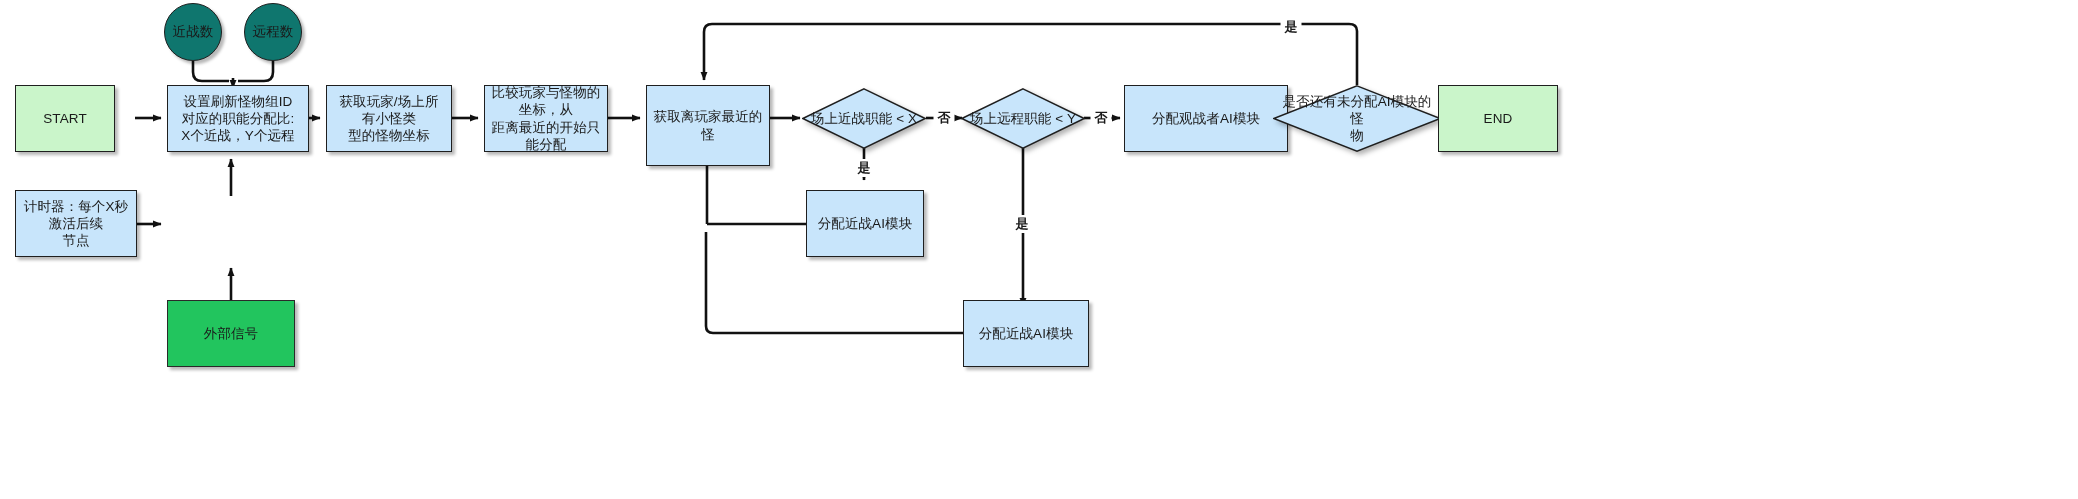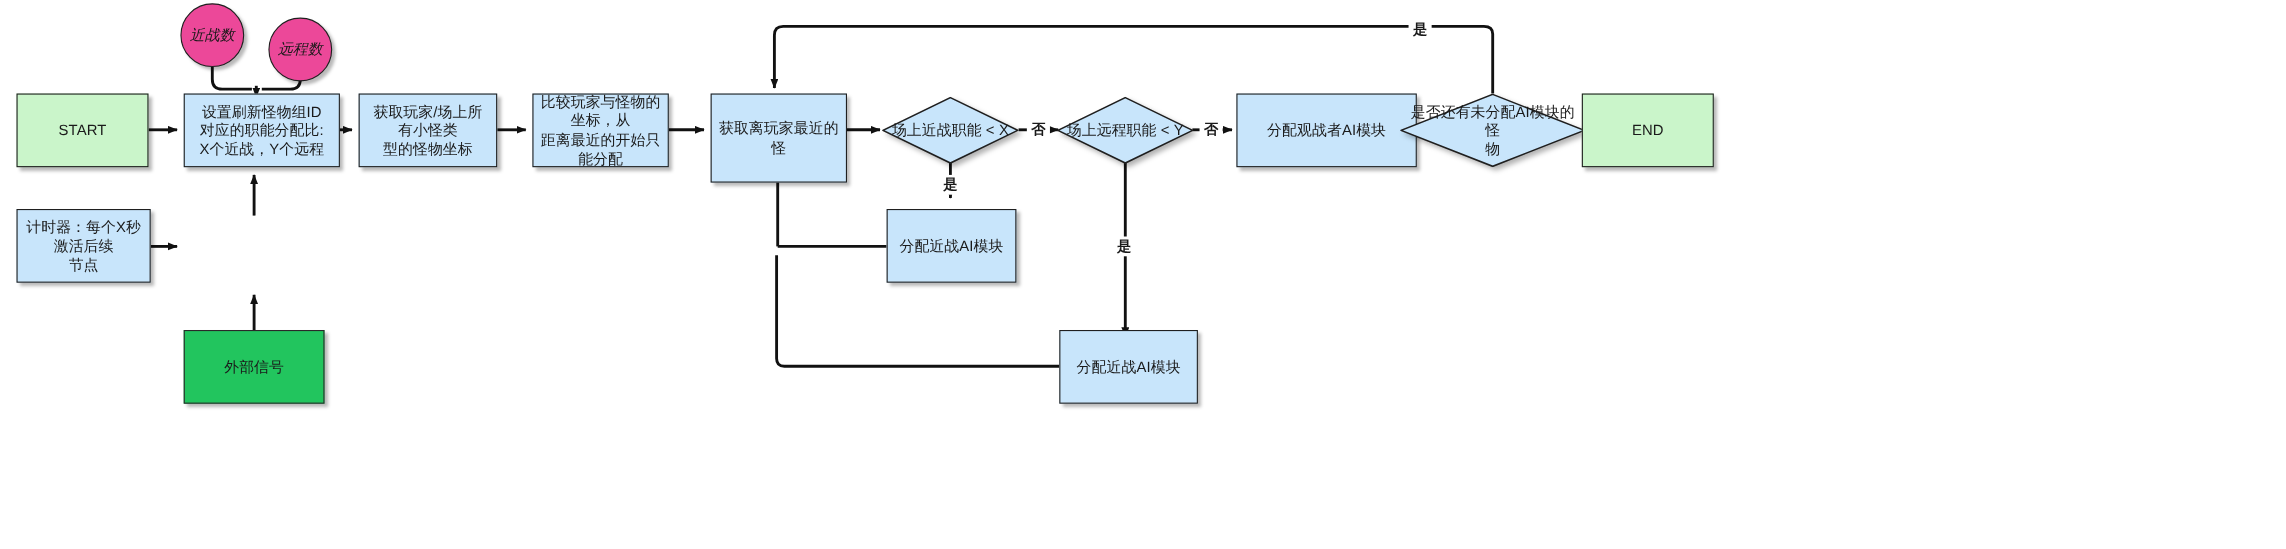--- a/index.html
+++ b/index.html
@@ -47,24 +47,23 @@
   .rect.blue   { background: #c8e5fb; }
   .rect.green  { background: #caf5ca; }
   .rect.pink   { background: #22c55e; border-color: #2a2a2a; }
 
   
 
   
   .circle {
     border-radius: 50%;
     border: 1.4px solid #1f1f1f;
-    background: #ec4899;
+    background: #0f766e;
     box-shadow: 3px 3px 3px rgba(0,0,0,0.28);
     font-size: 13.5px;
-    font-style: italic;
   }
 
   
   .diamond {
     background: transparent;
     border: none;
     box-shadow: none;
   }
   .diamond .shape {
     position: absolute;
@@ -146,29 +145,29 @@
       <path d="M 963,333 L 713,333 Q 706,333 706,326 L 706,232"></path>
 
       <path d="M 137,224 L 161,224" marker-end="url(#ah)"></path>
 
       <path d="M 231,303 L 231,268" marker-end="url(#ah)"></path>
 
       <path d="M 231,196 L 231,159" marker-end="url(#ah)"></path>
     </g>
   </svg>
 
-  <div class="node rect green" style="left:15px; top:85px; width:120px; height:67px;">
+  <div class="node rect green" style="left:15px; top:85px; width:100px; height:67px;">
     <span class="lbl">START</span>
   </div>
 
   <div class="node circle" style="left:164px; top:3px; width:58px; height:58px;">
     <span class="lbl">近战数</span>
   </div>
 
-  <div class="node circle" style="left:244px; top:16px; width:58px; height:58px;">
+  <div class="node circle" style="left:244px; top:3px; width:58px; height:58px;">
     <span class="lbl">远程数</span>
   </div>
 
   <div class="node rect blue" style="left:167px; top:85px; width:142px; height:67px; font-weight:500;">
     <span class="lbl">设置刷新怪物组ID
 对应的职能分配比:
 X个近战，Y个远程</span>
   </div>
 
   <div class="node rect blue" style="left:326px; top:85px; width:126px; height:67px;">

